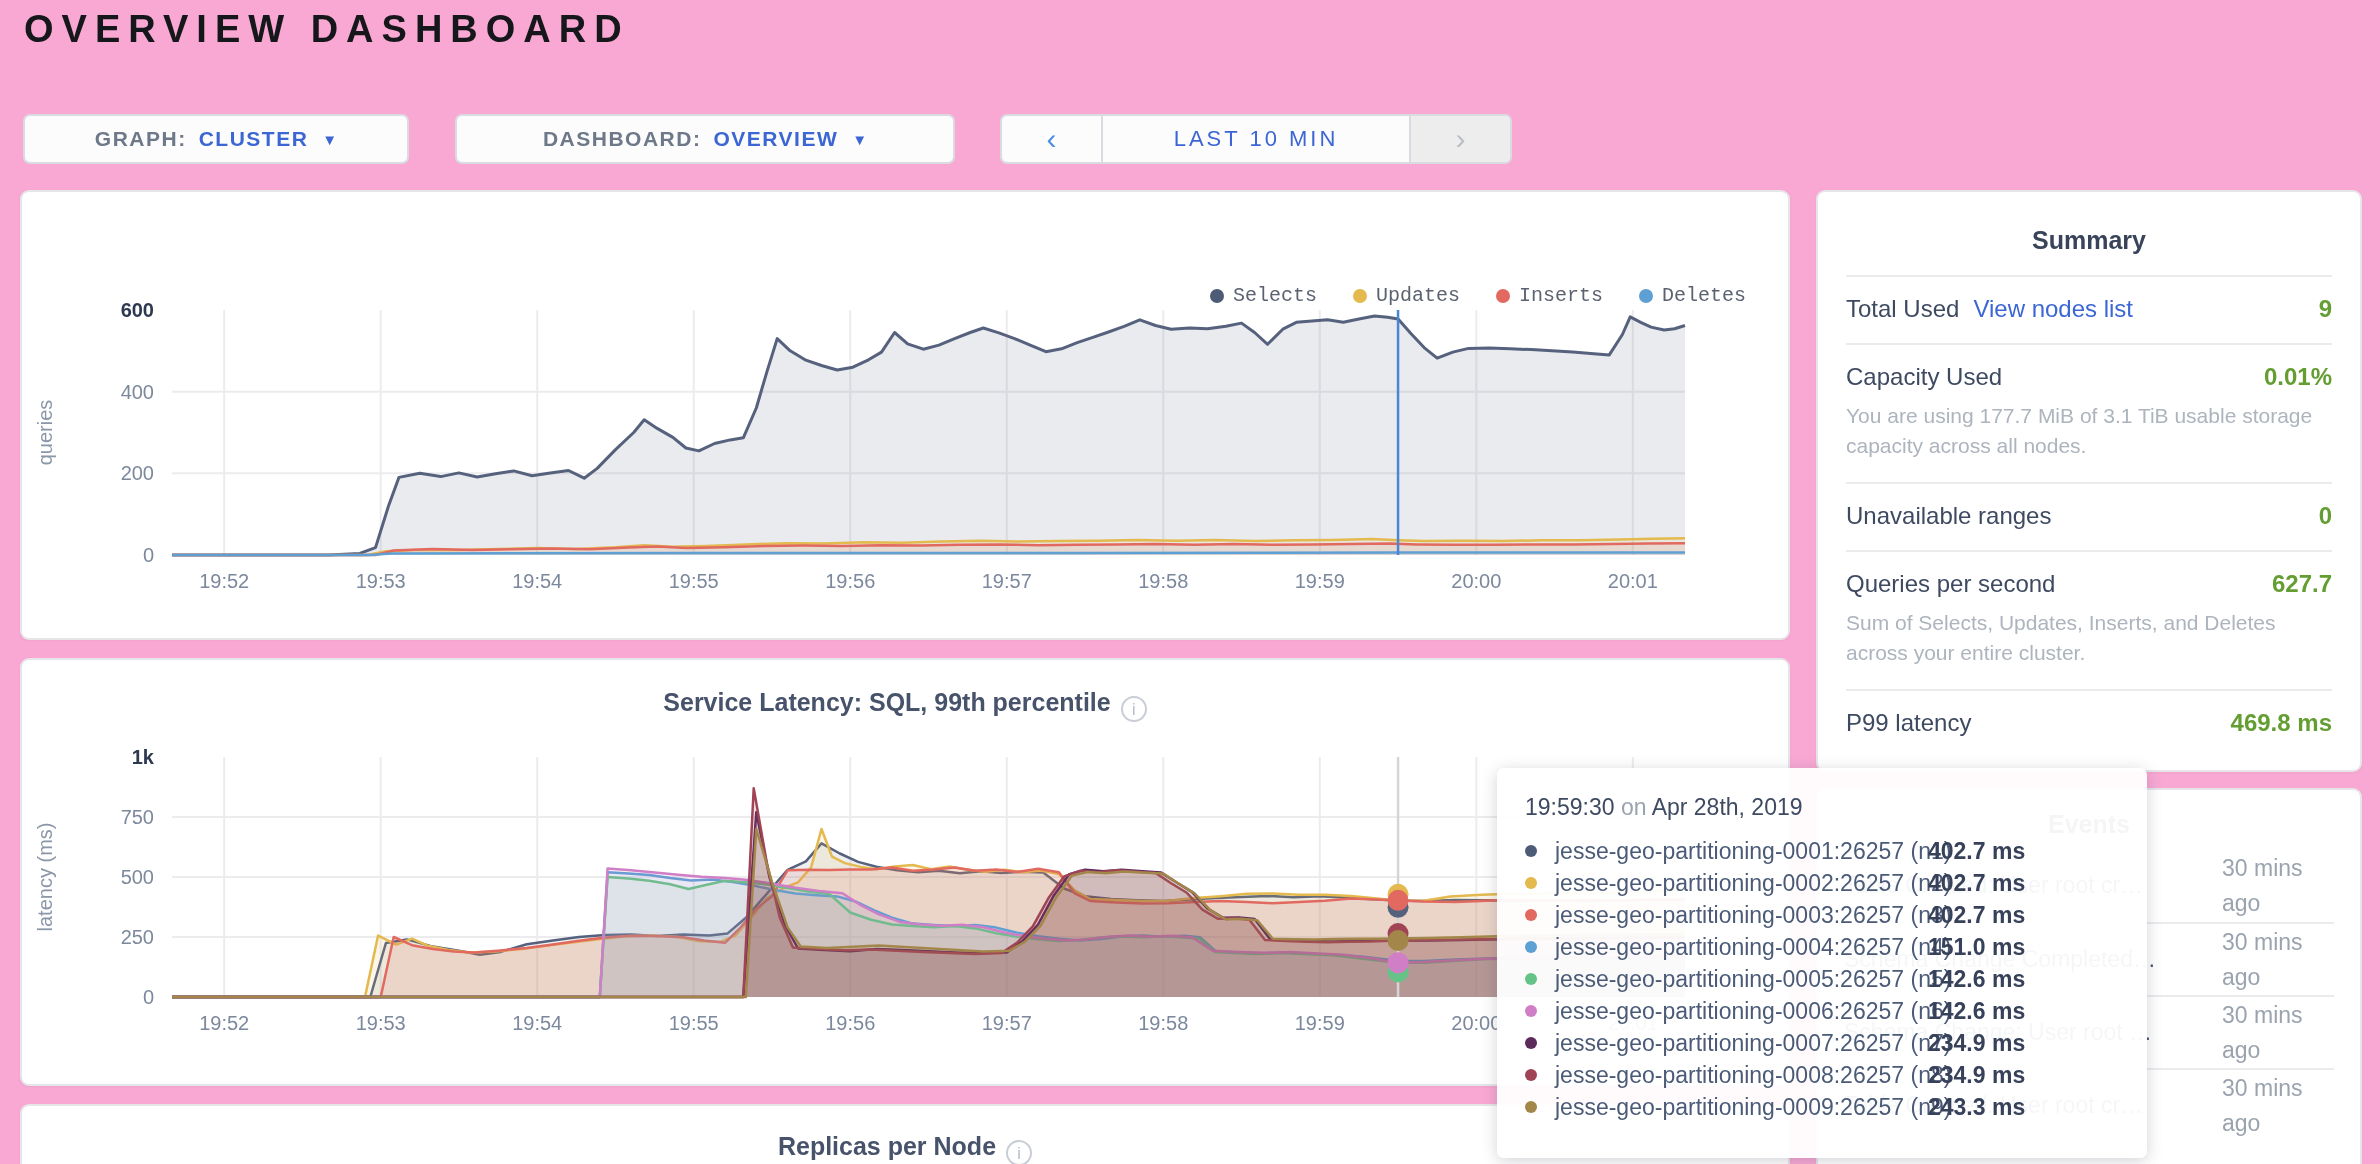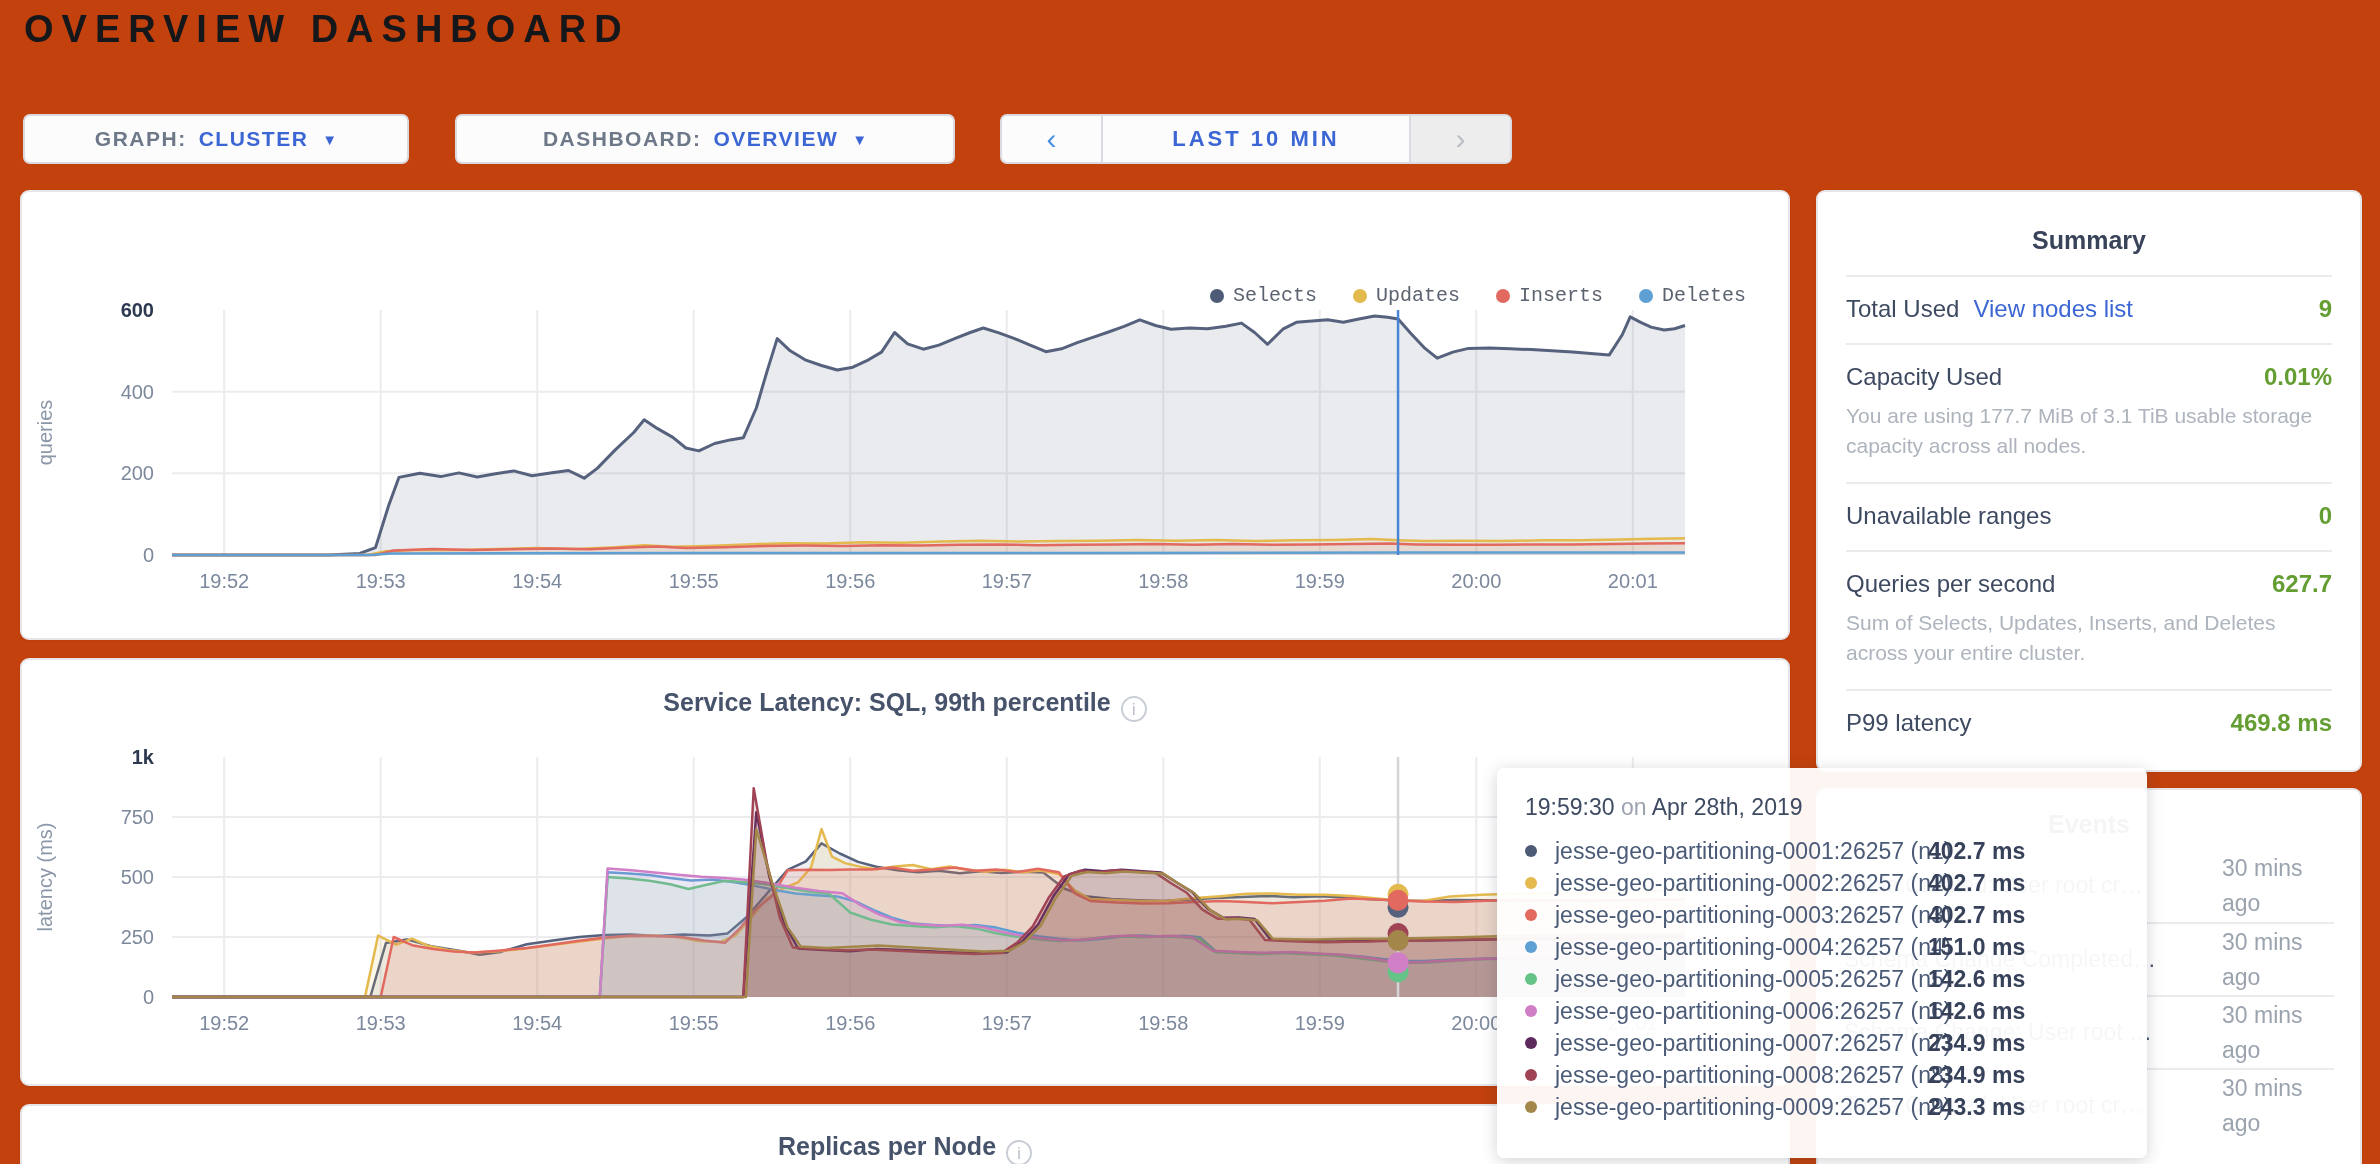--- a/index.html
+++ b/index.html
@@ -1,34 +1,34 @@
 <!DOCTYPE html>
 <html><head>
 <meta charset="utf-8">
 <style>
   * { margin:0; padding:0; box-sizing:border-box; }
   html,body { background:#f4f4f5; font-family:"Liberation Sans", sans-serif; }
-  .page { position:relative; width:2380px; height:1164px; overflow:hidden; background:#c2410c; }
+  .page { position:relative; width:2380px; height:1164px; overflow:hidden; background:#f9a8d4; }
 
   .page-title { position:absolute; left:24px; top:8px; font-size:38px; font-weight:700;
     letter-spacing:8px; color:#16171b; }
 
   .dropdown { position:absolute; top:114px; height:50px; background:#fcfcfd; border:2px solid #d9dbe1;
     border-radius:7px; display:flex; align-items:center; justify-content:center; gap:12px; cursor:pointer; }
   .dd-label { font-size:21px; color:#6d7888; letter-spacing:1.5px; font-weight:700; }
   .dd-value { font-size:21px; color:#3c66d4; letter-spacing:1.5px; font-weight:700; }
   .dd-caret { color:#3c66d4; font-size:15px; margin-left:2px; }
 
   .timesel { position:absolute; left:1000px; top:114px; height:50px; width:512px; display:flex;
     border:2px solid #d9dbe1; border-radius:7px; overflow:hidden; background:#fcfcfd; }
   .ts-btn { width:101px; display:flex; align-items:center; justify-content:center; font-size:30px; }
   .ts-prev { color:#4a8fe2; border-right:2px solid #d9dbe1; cursor:pointer; }
   .ts-next { color:#b9bdc4; border-left:2px solid #d9dbe1; background:#ededee; }
   .ts-label { flex:1; display:flex; align-items:center; justify-content:center; font-size:22px;
-    letter-spacing:3px; color:#3c66d4; font-weight:700; cursor:pointer; }
+    letter-spacing:3px; color:#3c66d4; font-weight:400; cursor:pointer; }
 
   .card { position:absolute; background:#ffffff; border:2px solid #e6e6e9; border-radius:9px;
     box-shadow:0 1px 3px rgba(40,44,60,0.05); }
   .chart-title-row { position:absolute; left:0; right:0; text-align:center; font-size:25px;
     font-weight:700; color:#47536b; }
   .info-icon { display:inline-block; width:26px; height:26px; border:2px solid #c9ced6; border-radius:50%;
     color:#b6bcc6; font-size:16px; line-height:23px; text-align:center; vertical-align:-4px; margin-left:10px;
     font-weight:400; }
   .legend { position:absolute; display:flex; gap:36px; }
   .legend-item { display:flex; align-items:center; gap:9px; }

